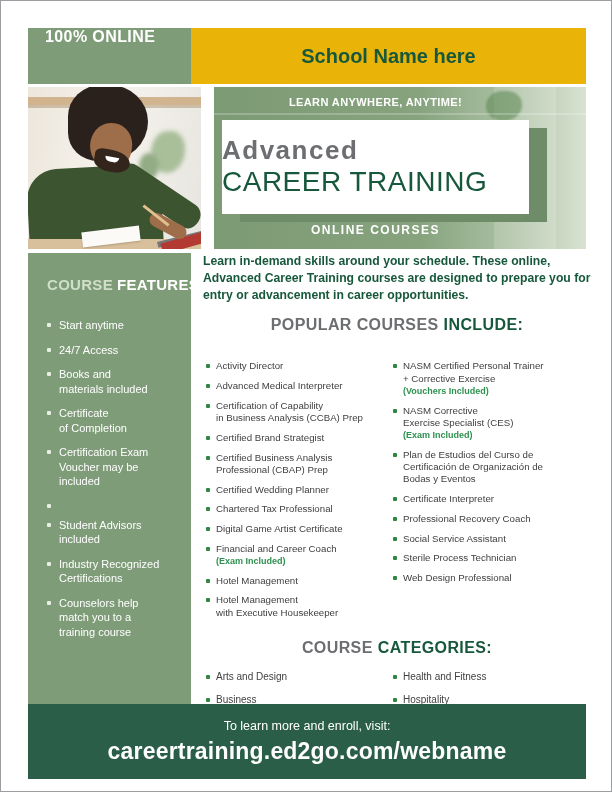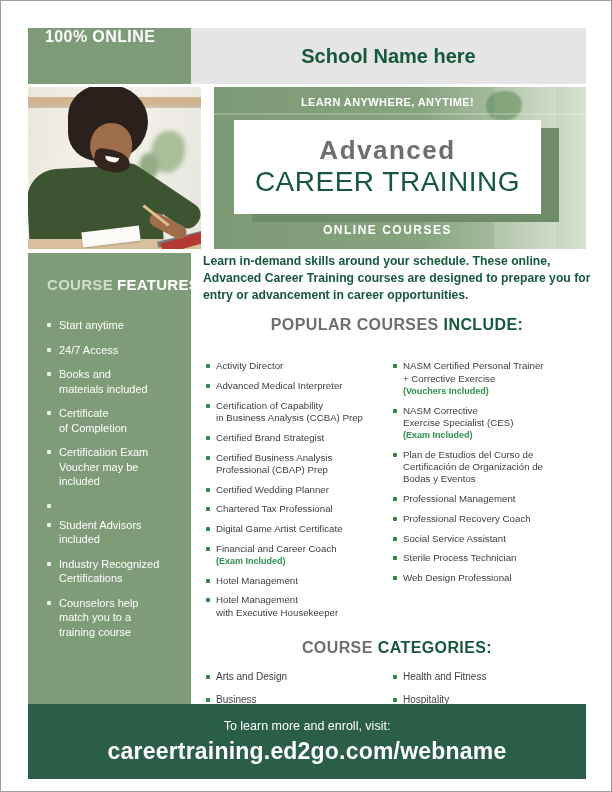--- a/index.html
+++ b/index.html
@@ -10,21 +10,21 @@
   }
   
   .badge{
     position:absolute;left:27px;top:27px;width:163px;height:56px;
     background:#7f9c79;display:flex;align-items:flex-start;
     color:#fff;font-weight:bold;font-size:16px;letter-spacing:.4px;
     padding-left:17px;box-sizing:border-box;
   }
   .school-band{
     position:absolute;left:190px;top:27px;width:395px;height:56px;
-    background:#e5e5e5;display:flex;align-items:center;justify-content:center;
+    background:#eab308;display:flex;align-items:center;justify-content:center;
     color:#17583c;font-weight:bold;font-size:20px;
   }
   
   .photo{
     position:absolute;left:27px;top:86px;width:173px;height:162px;overflow:hidden;
     background:linear-gradient(100deg,#ece6db 0%,#f6f3ed 45%,#e7e5df 100%);
   }
   .photo *{position:absolute;}
   .shelf{left:0;top:10px;width:100%;height:8px;background:#c7a171;opacity:.75;}
   .shelf2{left:0;top:18px;width:100%;height:3px;background:#9a7a50;opacity:.4;}
@@ -43,26 +43,26 @@
   .laptop{right:-4px;bottom:7px;width:48px;height:6px;background:#777;transform:rotate(-14deg);}
   .red-obj{right:-8px;bottom:1px;width:48px;height:11px;background:#b33a33;transform:rotate(-16deg);}
   
   .hero-panel{
     position:absolute;left:213px;top:86px;width:372px;height:162px;overflow:hidden;
     background:linear-gradient(90deg,#7c9a74 0%,#86a37e 55%,#a9bfa0 78%,#d9e2d2 100%);
   }
   .hp-light{position:absolute;right:30px;top:0;width:62px;height:162px;background:rgba(255,255,255,.16);}
   .hp-plant{position:absolute;right:64px;top:4px;width:36px;height:30px;background:rgba(82,128,74,.5);border-radius:50% 45% 55% 50%;filter:blur(1px);}
   .hp-shelf{position:absolute;left:0;top:26px;width:100%;height:2px;background:rgba(255,255,255,.22);}
-  .hero-inner{position:absolute;left:20px;top:0;width:307px;height:162px;}
+  .hero-inner{position:absolute;left:8px;top:0;width:307px;height:162px;}
   .tagline{position:absolute;top:9px;left:0;width:100%;text-align:center;color:#fff;font-weight:bold;font-size:11px;letter-spacing:.4px;}
   .accent{position:absolute;left:18px;top:41px;width:307px;height:94px;background:#6e8c67;}
   .title-card{
     position:absolute;left:0;top:33px;width:307px;height:94px;background:#fff;
-    display:flex;flex-direction:column;align-items:center;justify-content:center;gap:2px;
+    display:flex;flex-direction:column;justify-content:center;gap:2px;
   }
   .t1{font-size:26px;font-weight:bold;color:#6d6e71;letter-spacing:1.5px;line-height:1.1;}
   .t2{font-size:28px;font-weight:normal;color:#17583c;letter-spacing:.5px;line-height:1.1;}
   .subtitle{position:absolute;top:136px;left:0;width:100%;text-align:center;color:#fff;font-weight:bold;font-size:12px;letter-spacing:1.5px;}
   
   .sidebar{
     position:absolute;left:27px;top:252px;width:163px;height:451px;background:#7f9c79;
     box-sizing:border-box;padding:23px 10px 0 19px;
   }
   .sb-head{font-size:15px;font-weight:bold;letter-spacing:.3px;}
@@ -330,21 +330,21 @@
               <span class="course-name">Plan de Estudios del Curso de
 Certificación de Organización de
 Bodas y Eventos</span>
 
             </span>
           </div>
 
           <div class="course-item">
             <span class="sqg"></span>
             <span>
-              <span class="course-name">Professional Management</span>
+              <span class="course-name">Certificate Interpreter</span>
 
             </span>
           </div>
 
           <div class="course-item">
             <span class="sqg"></span>
             <span>
               <span class="course-name">Professional Recovery Coach</span>
 
             </span>

